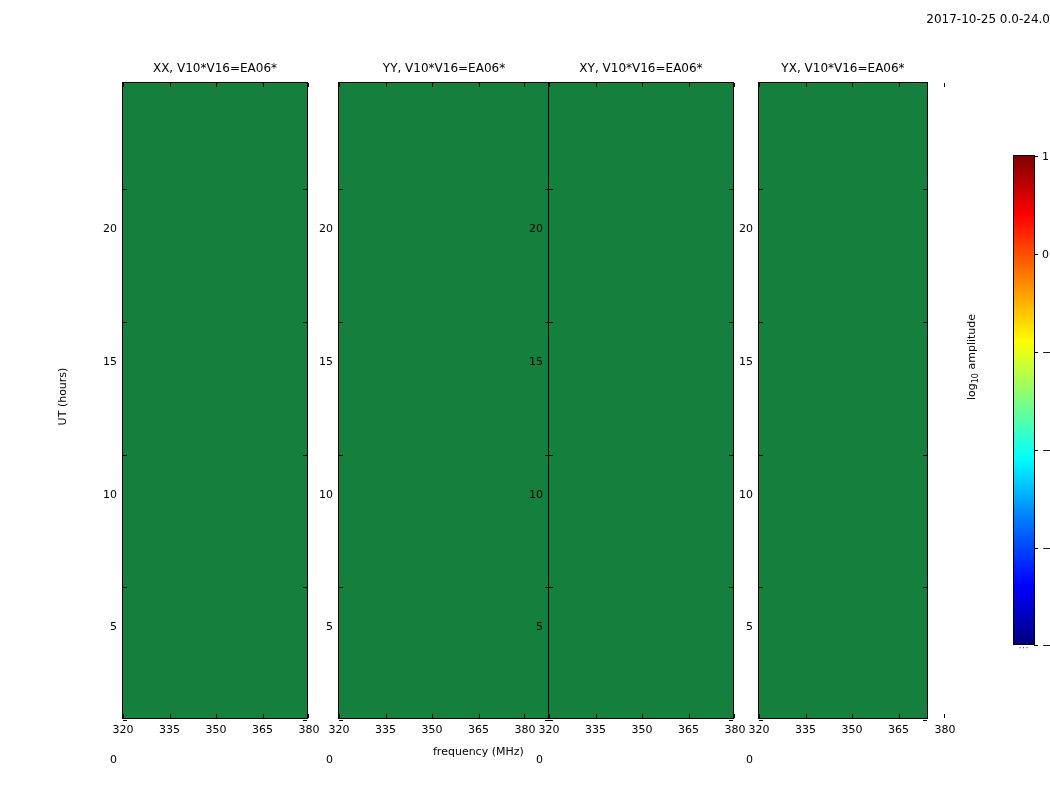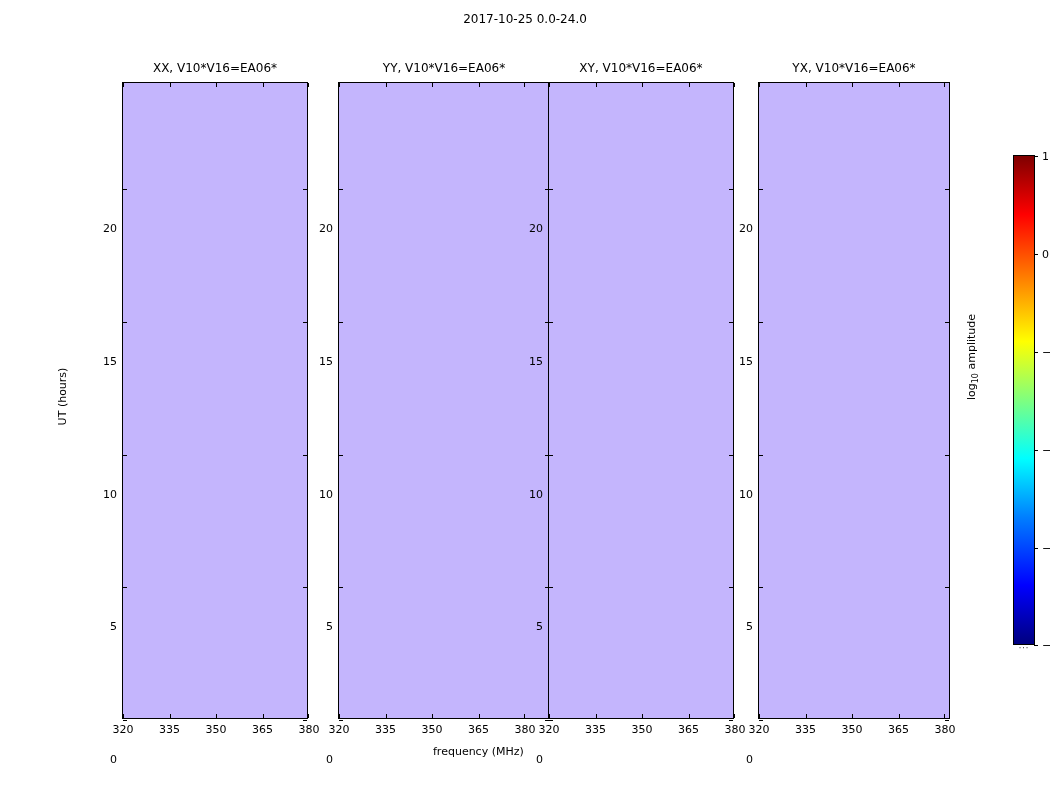--- a/index.html
+++ b/index.html
@@ -19,32 +19,32 @@
     position: absolute;
     left: 0; top: 0;
     width: 1050px;
     height: 800px;
   }
   .suptitle {
     position: absolute;
     top: 12px;
     left: 0;
     width: 1050px;
-    text-align: center;
+    text-align: right;
     font-size: 12px;
     color: #000;
   }
   
   .panel {
     position: absolute;
     top: 82px;
     height: 637px;
     box-sizing: border-box;
     border: 1px solid #000;
-    background: #c4b5fd;
+    background: #15803d;
   }
   .panel-title {
     position: absolute;
     top: -22px;
     left: 50%;
     transform: translateX(-50%);
     white-space: nowrap;
     font-size: 12px;
   }
   
@@ -267,21 +267,21 @@
       <div class="tick-x-top" style="left: 93px;"></div>
       <div class="xlabel-tick" style="left: 93px;">350</div>
       <div class="tick-x-bottom" style="left: 139.5px;"></div>
       <div class="tick-x-top" style="left: 139.5px;"></div>
       <div class="xlabel-tick" style="left: 139.5px;">365</div>
       <div class="tick-x-bottom" style="left: 185px;"></div>
       <div class="tick-x-top" style="left: 185px;"></div>
       <div class="xlabel-tick" style="left: 186px;">380</div>
     </div>
 
-  <div class="panel" id="panel3" style="left:758px; width:192px;">
+  <div class="panel" id="panel3" style="left:758px; width:170px;">
     <div class="panel-title">YX, V10*V16=EA06*</div>
   <div class="tick-y-left" style="top: 637px;"></div>
       <div class="tick-y-right" style="top: 637px;"></div>
       <div class="ylabel-tick" style="top: 637px;">0</div>
       <div class="tick-y-left" style="top: 504.292px;"></div>
       <div class="tick-y-right" style="top: 504.292px;"></div>
       <div class="ylabel-tick" style="top: 504.292px;">5</div>
       <div class="tick-y-left" style="top: 371.583px;"></div>
       <div class="tick-y-right" style="top: 371.583px;"></div>
       <div class="ylabel-tick" style="top: 371.583px;">10</div>

